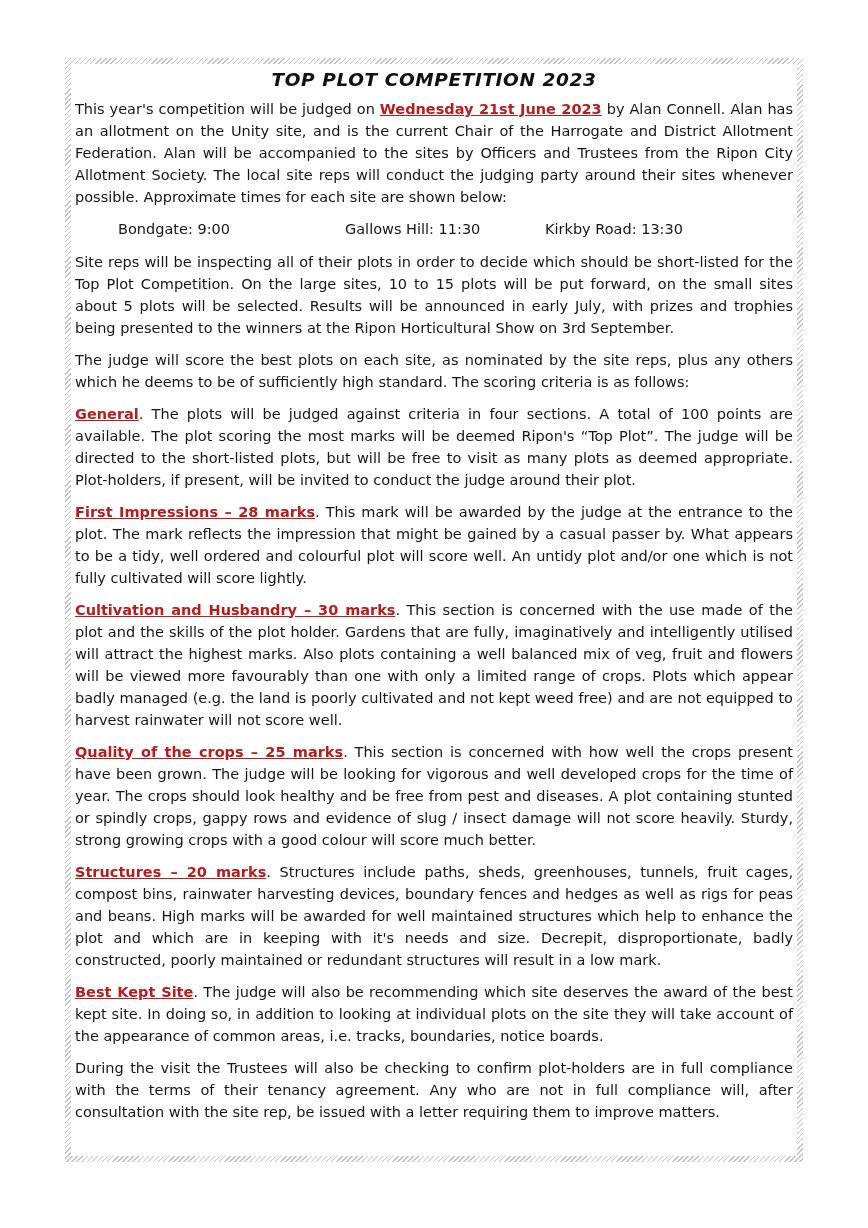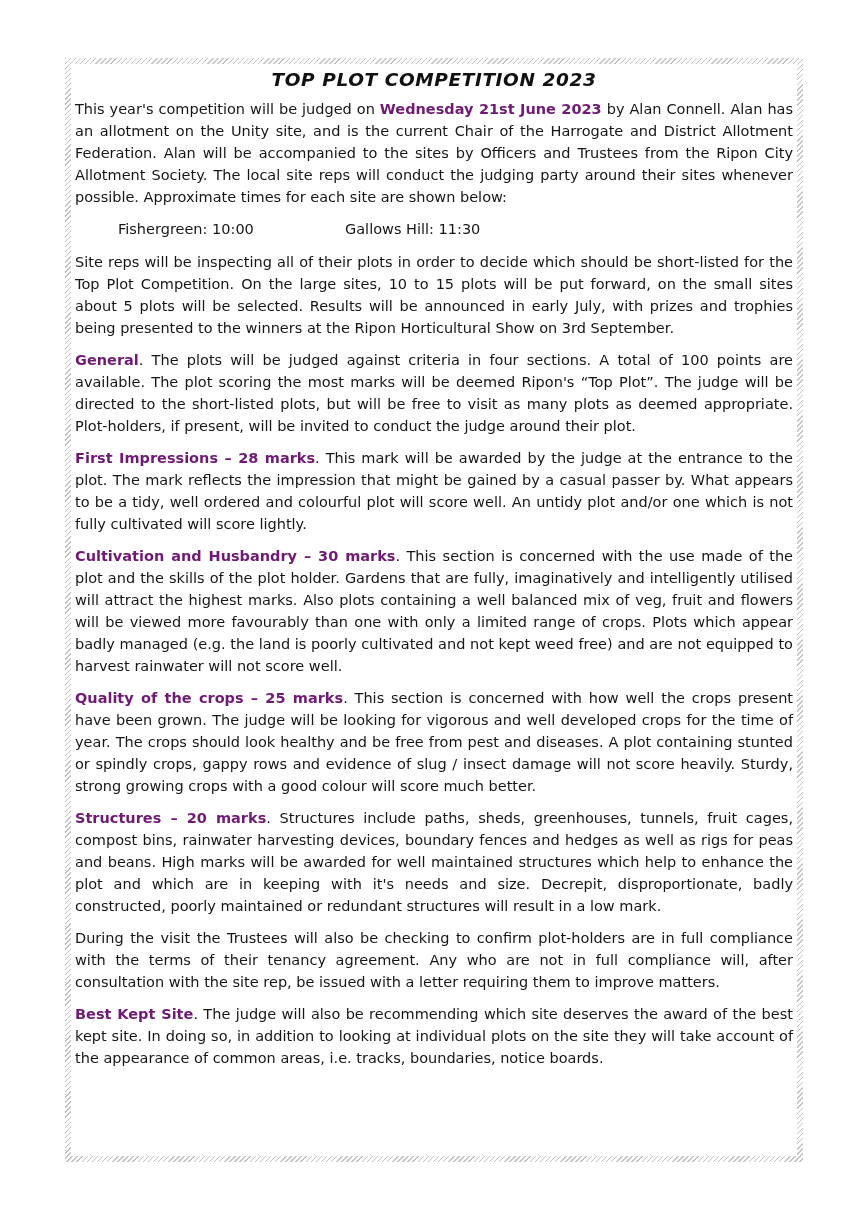--- a/index.html
+++ b/index.html
@@ -53,21 +53,22 @@
   }
   p.para {
     margin: 0 0 10px 0;
     font-size: 14.5px;
     line-height: 22px;
     text-align: justify;
     color: #161616;
   }
   p.para b {
     font-weight: bold;
-    color: #701a75;
+    color: #b91c1c;
+    text-decoration: underline;
   }
   .schedule {
     display: grid;
     grid-template-columns: 227px 200px 1fr;
     margin: 0 0 10px 43px;
     font-size: 14.5px;
     line-height: 22.5px;
   }
   .schedule .cell {
     white-space: nowrap;
@@ -78,36 +79,38 @@
 
 <div class="page">
   <div class="frame">
     <div class="inner">
 
       <h1 class="doc-title">TOP PLOT COMPETITION 2023</h1>
 
       <p class="para"><span>This year's competition will be judged on </span><b>Wednesday 21st June 2023</b><span> by Alan Connell.  Alan has an allotment on the Unity site, and is the current Chair of the Harrogate and District Allotment Federation.  Alan will be accompanied to the sites by Officers and Trustees from the Ripon City Allotment Society.  The local site reps will conduct the judging party around their sites whenever possible.  Approximate times for each site are shown below:</span></p>
 
       <div class="schedule">
-        <div class="cell">Fishergreen: 10:00</div>
+        <div class="cell">Bondgate: 9:00</div>
         <div class="cell">Gallows Hill:  11:30</div>
+        <div class="cell">Kirkby Road: 13:30</div>
       </div>
 
       <p class="para"><span>Site reps will be inspecting all of their plots in order to decide which should be short-listed for the Top Plot Competition.  On the large sites, 10 to 15 plots will be put forward, on the small sites about 5 plots will be selected.  Results will be announced in early July, with prizes and trophies being presented to the winners at the Ripon Horticultural Show on 3rd September.</span></p>
 
+      <p class="para"><span>The judge will score the best plots on each site, as nominated by the site reps, plus any others which he deems to be of sufficiently high standard.  The scoring criteria is as follows:</span></p>
 
       <p class="para"><b>General</b><span>.  The plots will be judged against criteria in four sections.  A total of 100 points are available.  The plot scoring the most marks will be deemed Ripon's “Top Plot”.  The judge will be directed to the short-listed plots, but will be free to visit as many plots as deemed appropriate.  Plot-holders, if present, will be invited to conduct the judge around their plot.</span></p>
 
       <p class="para"><b>First Impressions – 28 marks</b><span>.  This mark will be awarded by the judge at the entrance to the plot.  The mark reflects the impression that might be gained by a casual passer by.  What appears to be a tidy, well ordered and colourful plot will score well.  An untidy plot and/or one which is not fully cultivated will score lightly.</span></p>
 
       <p class="para"><b>Cultivation and Husbandry – 30 marks</b><span>.  This section is concerned with the use made of the plot and the skills of the plot holder.  Gardens that are fully, imaginatively and intelligently utilised will attract the highest marks. Also plots containing a well balanced mix of veg, fruit and flowers will be viewed more favourably than one with only a limited range of crops.  Plots which appear badly managed (e.g. the land is poorly cultivated and not kept weed free) and are not equipped to harvest rainwater will not score well.</span></p>
 
       <p class="para"><b>Quality of the crops – 25 marks</b><span>.  This section is concerned with how well the crops present have been grown.  The judge will be looking for vigorous and well developed crops for the time of year.  The crops should look healthy and be free from pest and diseases.  A plot containing stunted or spindly crops, gappy rows and evidence of slug / insect damage will not score heavily.  Sturdy, strong growing crops with a good colour will score much better.</span></p>
 
       <p class="para"><b>Structures – 20 marks</b><span>.  Structures include paths, sheds, greenhouses, tunnels, fruit cages, compost bins, rainwater harvesting devices, boundary fences and hedges as well as rigs for peas and beans. High marks will be awarded for well maintained structures which help to enhance the plot and which are in keeping with it's needs and size.  Decrepit, disproportionate, badly constructed, poorly maintained or redundant structures will result in a low mark.</span></p>
 
+      <p class="para"><b>Best Kept Site</b><span>.  The judge will also be recommending which site deserves the award of the best kept site.  In doing so, in addition to looking at individual plots on the site they will take account of the appearance of common areas, i.e. tracks, boundaries, notice boards.</span></p>
+
       <p class="para"><span>During the visit the Trustees will also be checking to confirm plot-holders are in full compliance with the terms of their tenancy agreement.  Any who are not in full compliance will, after consultation with the site rep, be issued with a letter requiring them to improve matters.</span></p>
-
-      <p class="para"><b>Best Kept Site</b><span>.  The judge will also be recommending which site deserves the award of the best kept site.  In doing so, in addition to looking at individual plots on the site they will take account of the appearance of common areas, i.e. tracks, boundaries, notice boards.</span></p>
 
     </div>
   </div>
 </div>
 
 </body></html>

